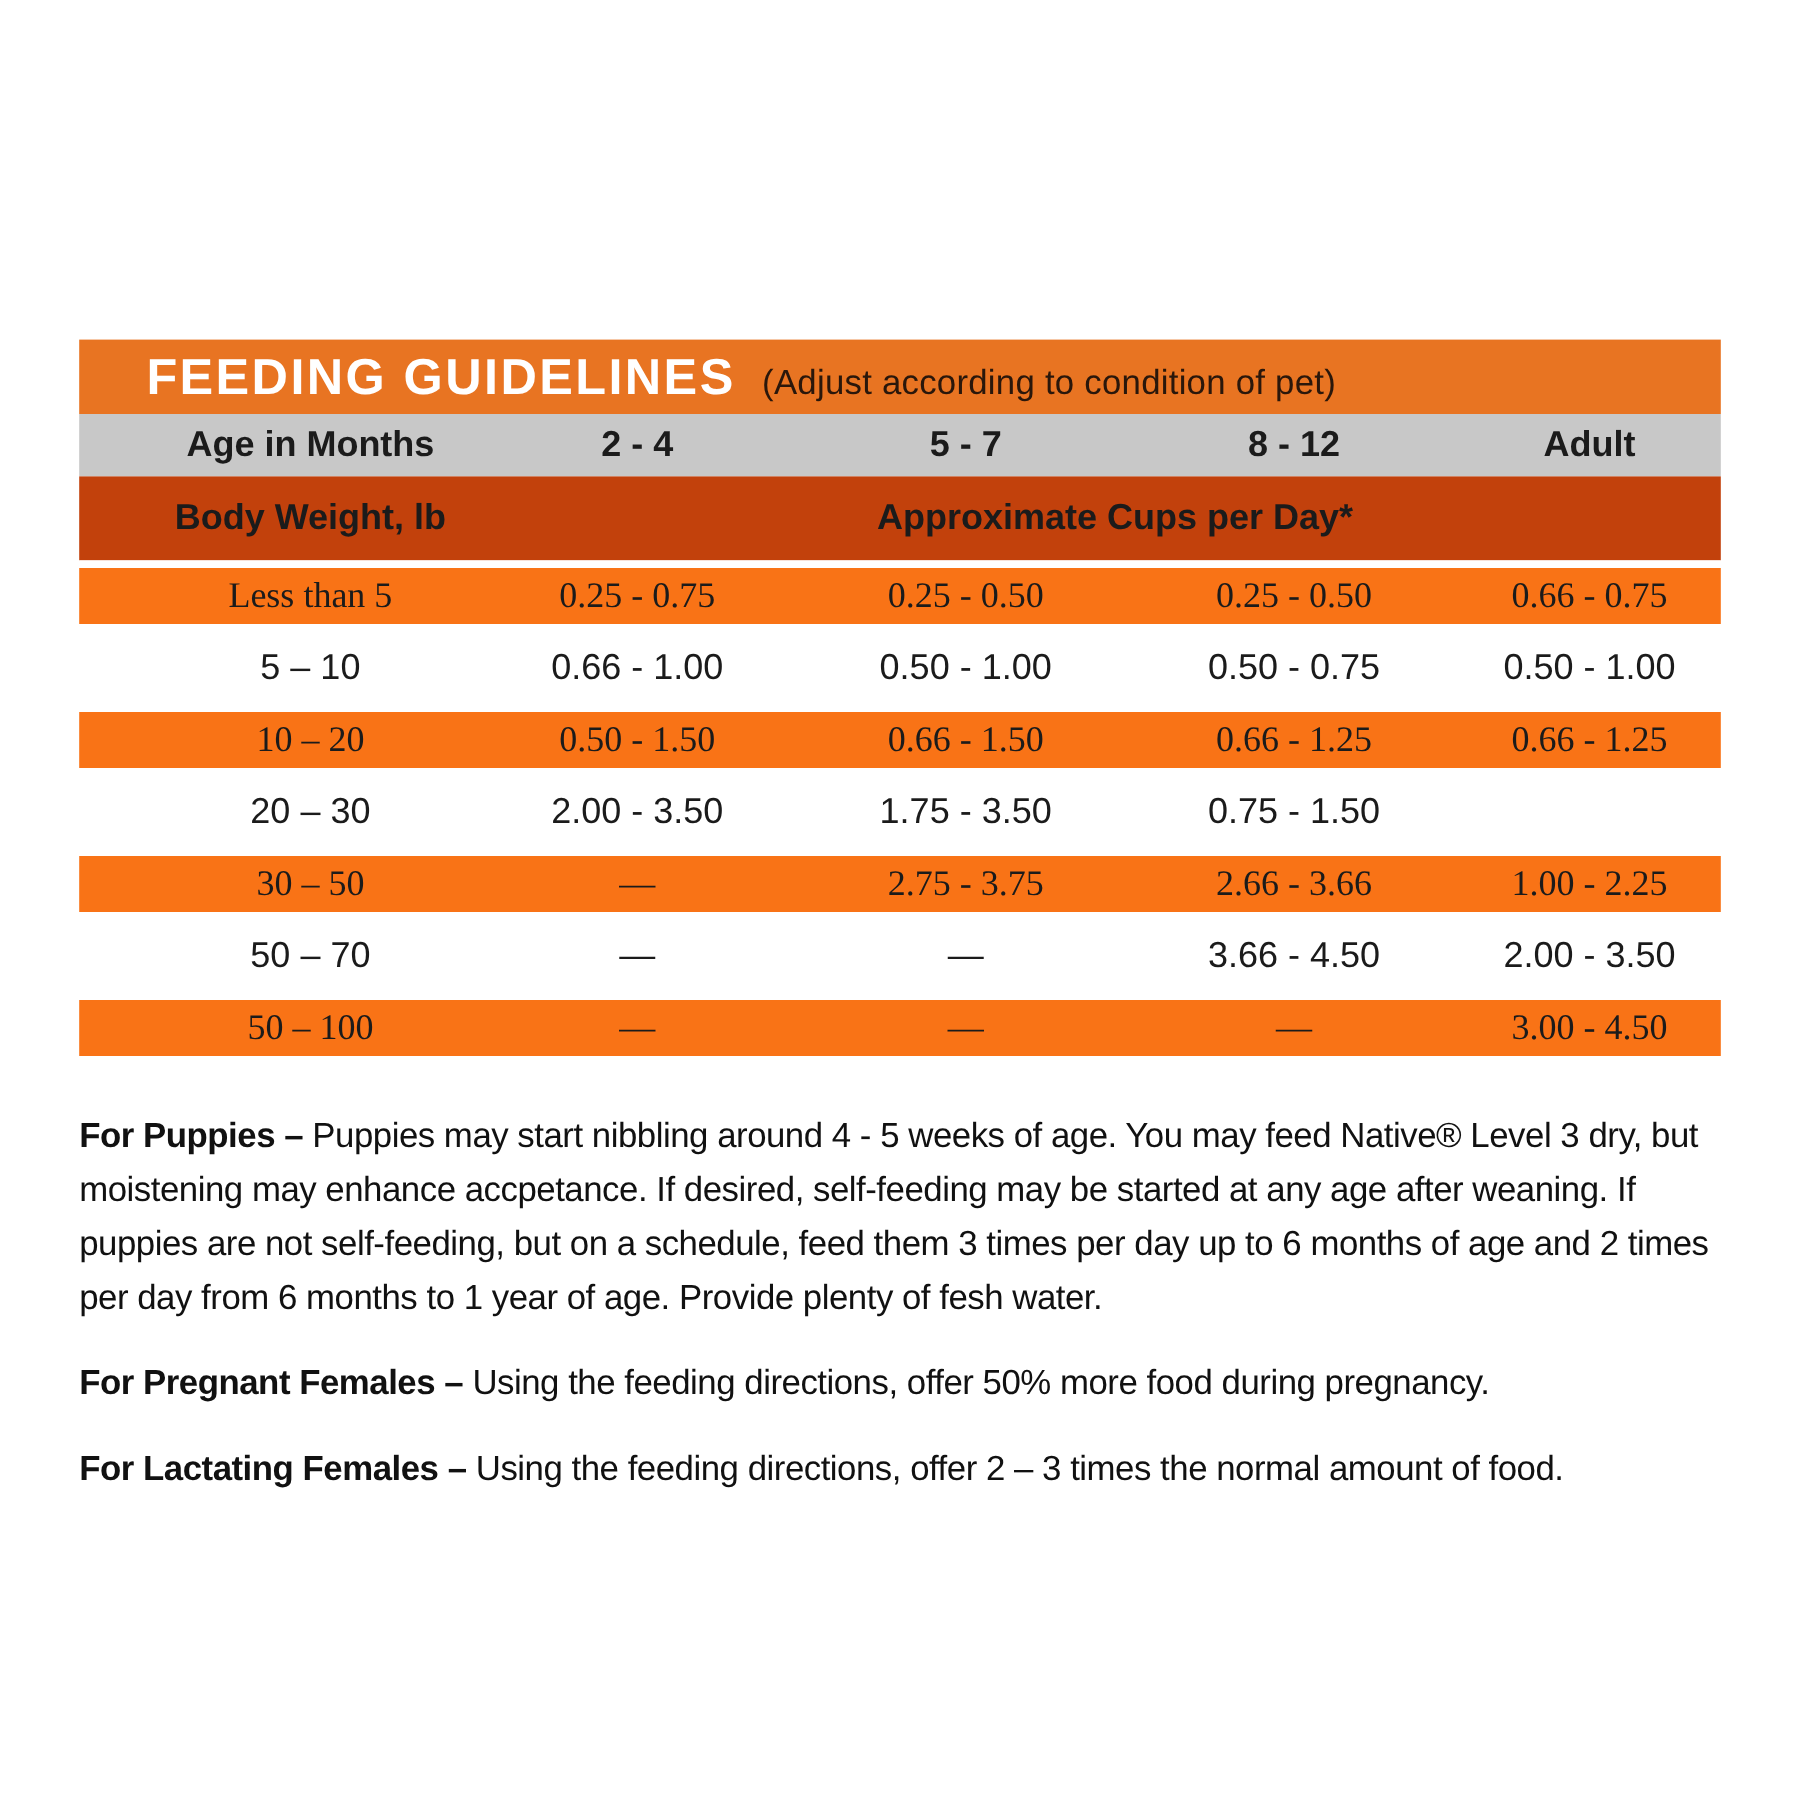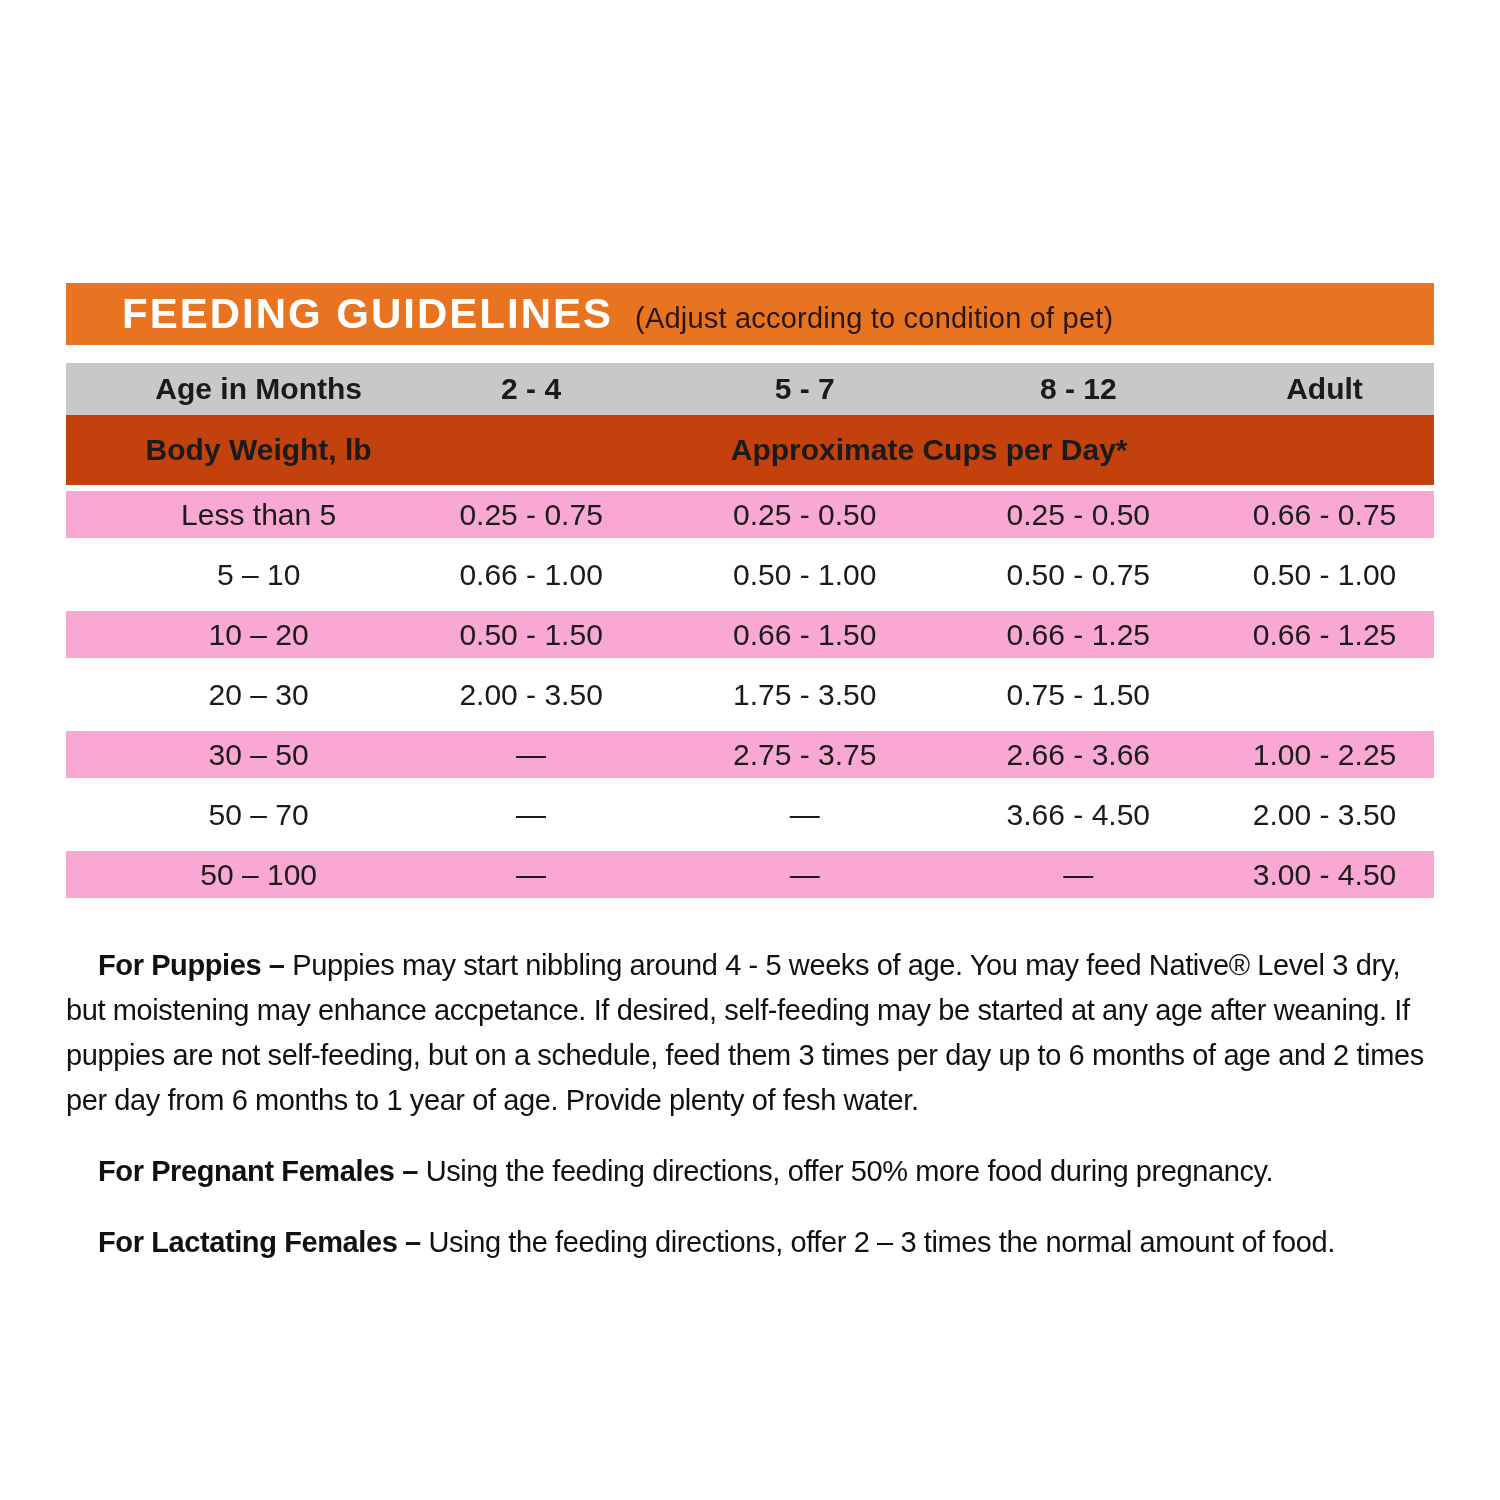--- a/index.html
+++ b/index.html
@@ -22,21 +22,21 @@
     width: 1368px;
   }
   
   .orange-bar {
     height: 62px;
     background: #E87422;
     padding-left: 56px;
     box-sizing: border-box;
     line-height: 62px;
     white-space: nowrap;
-    margin-bottom: 18px;
+    margin-bottom: 0;
   }
   .title {
     font-size: 42px;
     font-weight: 700;
     letter-spacing: 2px;
     color: #ffffff;
   }
   .subtitle {
     font-size: 29px;
     font-weight: 400;
@@ -64,40 +64,41 @@
   }
   .weight-row .span-cell {
     text-align: center;
     padding-left: 30px;
   }
   .data-row {
     height: 60px;
     box-sizing: border-box;
   }
   .data-row.gray {
-    background: #f9a8d4;
+    background: #f97316;
     background-clip: padding-box;
     border-top: 6px solid #ffffff;
     border-bottom: 7px solid #ffffff;
+    font-family: Liberation Serif, serif;
   }
   .cell.c1 { padding-left: 57px; text-align: center; }
   .cell.c  { text-align: center; }
   
   .notes {
     margin-top: 38px;
     width: 1368px;
   }
   .note {
     margin: 0 0 26px 0;
     font-size: 29px;
     line-height: 45px;
     letter-spacing: -0.4px;
     color: #111111;
   }
-  .note .lead { font-weight: 700; margin-left: 32px; }
+  .note .lead { font-weight: 700; }
 </style>
 </head>
 <body>
 
 <div class="panel">
 
   <div class="orange-bar">
     <span class="title">FEEDING GUIDELINES</span><span class="subtitle">(Adjust according to condition of pet)</span>
   </div>
 

